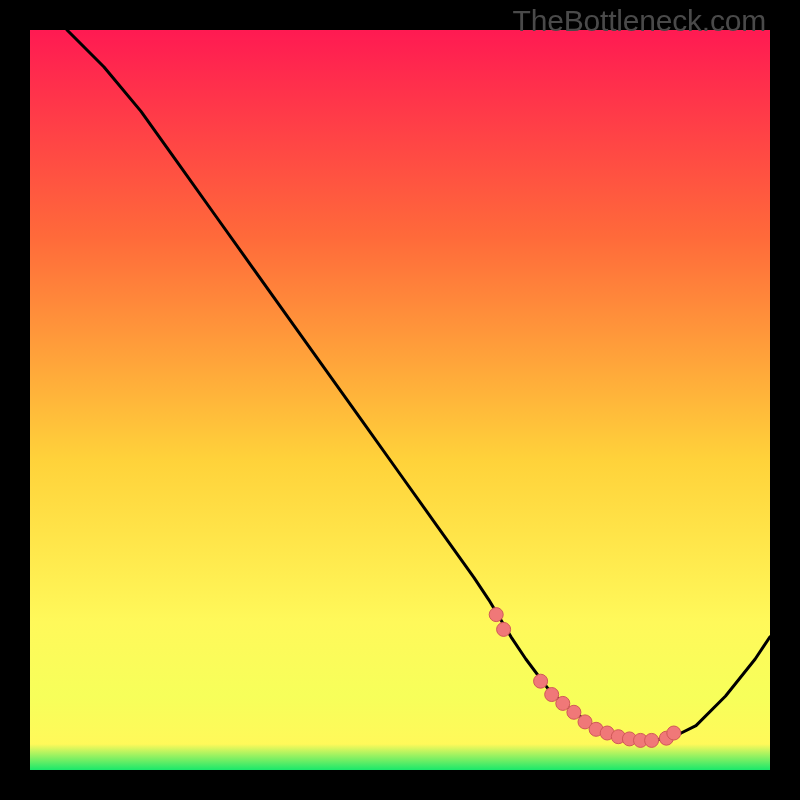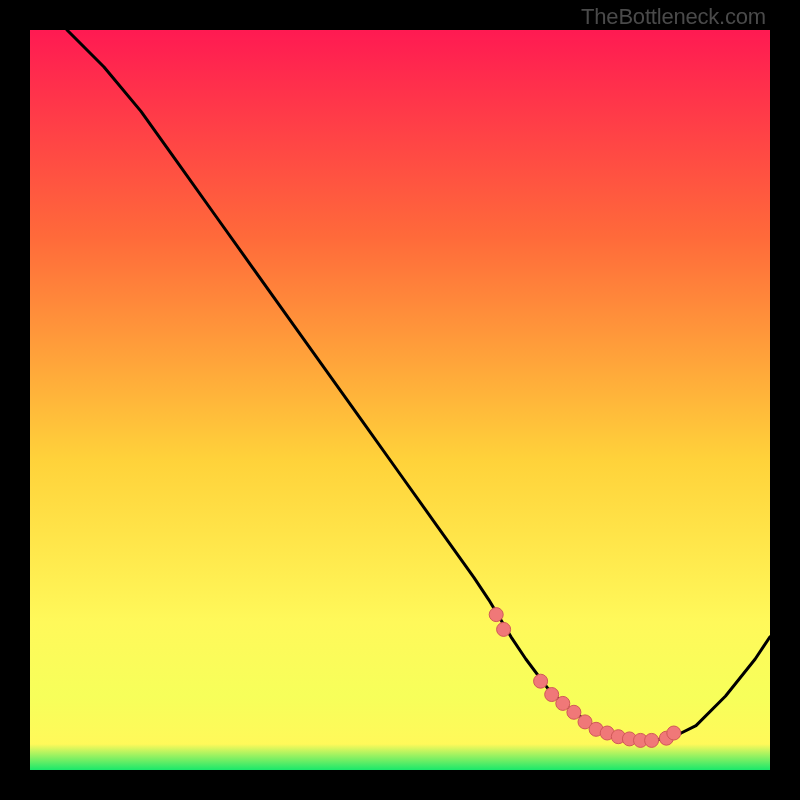--- a/index.html
+++ b/index.html
@@ -24,21 +24,21 @@
     left: 0;
     top: 0;
     width: 740px;
     height: 740px;
   }
   .watermark {
     position: absolute;
     top: 4px;
     right: 34px;
     color: #4a4a4a;
-    font-size: 22px;
+    font-size: 30px;
     font-weight: 500;
     letter-spacing: -0.2px;
     z-index: 50;
   }
   svg { display: block; }
 </style>
 </head>
 <body>
 
 <div class="watermark">TheBottleneck.com</div>

